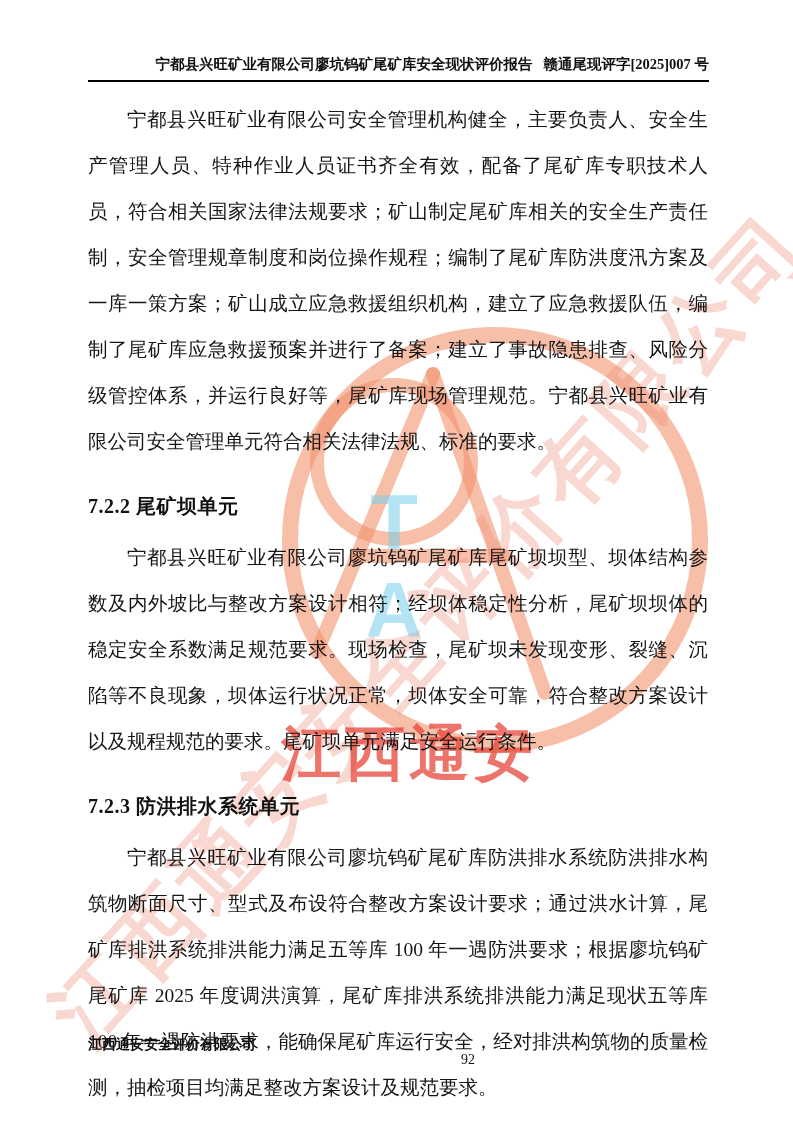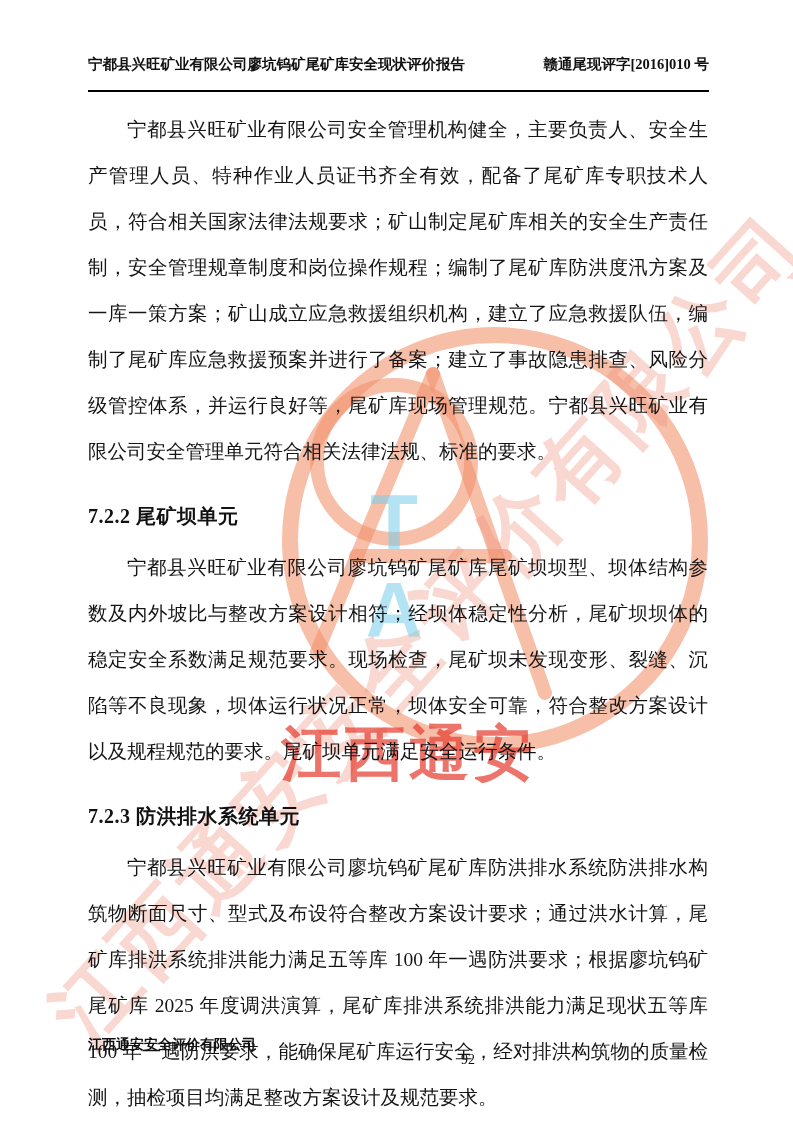--- a/index.html
+++ b/index.html
@@ -32,23 +32,23 @@
   .wm-stamp{
     position:absolute;left:281px;top:721px;
     font-size:60px;font-weight:bold;letter-spacing:4px;line-height:66px;
     color:rgba(230,62,50,0.72);
     font-family:"Liberation Serif","DejaVu Serif",serif;
     white-space:nowrap;
   }
   
   .content{position:relative;z-index:2;padding:54px 84px 0 88px;}
   .doc-header{
-    display:flex;justify-content:space-between;align-items:flex-end;
+    display:flex;justify-content:flex-end;align-items:flex-end;
     font-size:14.5px;font-weight:bold;line-height:20px;
-    border-bottom:2.5px solid #000;padding-bottom:16px;gap:11px;
+    border-bottom:2.5px solid #000;padding-bottom:6px;gap:11px;
   }
   .sec-heading{
     margin:28px 0 0 0;font-size:20px;font-weight:bold;line-height:27px;
     letter-spacing:0.5px;
   }
   .sec-heading.tight{}
   .para{
     margin:15px 1px 0 0;font-size:19.5px;line-height:46px;
     text-align:justify;text-justify:inter-character;
     text-indent:2em;color:#151515;
@@ -87,21 +87,21 @@
 
     <div class="wm-monogram">TA</div>
 
     <div class="wm-stamp">江西通安</div>
   </div>
 
   <div class="content">
 
     <div class="doc-header">
       <span>宁都县兴旺矿业有限公司廖坑钨矿尾矿库安全现状评价报告</span>
-      <span>赣通尾现评字[2016]010 号</span>
+      <span>赣通尾现评字[2025]007 号</span>
     </div>
 
     <p class="para">宁都县兴旺矿业有限公司安全管理机构健全，主要负责人、安全生产管理人员、特种作业人员证书齐全有效，配备了尾矿库专职技术人员，符合相关国家法律法规要求；矿山制定尾矿库相关的安全生产责任制，安全管理规章制度和岗位操作规程；编制了尾矿库防洪度汛方案及一库一策方案；矿山成立应急救援组织机构，建立了应急救援队伍，编制了尾矿库应急救援预案并进行了备案；建立了事故隐患排查、风险分级管控体系，并运行良好等，尾矿库现场管理规范。宁都县兴旺矿业有限公司安全管理单元符合相关法律法规、标准的要求。</p>
 
     <div class="sec-heading tight">7.2.2 尾矿坝单元</div>
     <p class="para">宁都县兴旺矿业有限公司廖坑钨矿尾矿库尾矿坝坝型、坝体结构参数及内外坡比与整改方案设计相符；经坝体稳定性分析，尾矿坝坝体的稳定安全系数满足规范要求。现场检查，尾矿坝未发现变形、裂缝、沉陷等不良现象，坝体运行状况正常，坝体安全可靠，符合整改方案设计以及规程规范的要求。尾矿坝单元满足安全运行条件。</p>
 
     <div class="sec-heading tight">7.2.3 防洪排水系统单元</div>
     <p class="para">宁都县兴旺矿业有限公司廖坑钨矿尾矿库防洪排水系统防洪排水构筑物断面尺寸、型式及布设符合整改方案设计要求；通过洪水计算，尾矿库排洪系统排洪能力满足五等库 100 年一遇防洪要求；根据廖坑钨矿尾矿库 2025 年度调洪演算，尾矿库排洪系统排洪能力满足现状五等库 100 年一遇防洪要求，能确保尾矿库运行安全，经对排洪构筑物的质量检测，抽检项目均满足整改方案设计及规范要求。</p>
 

